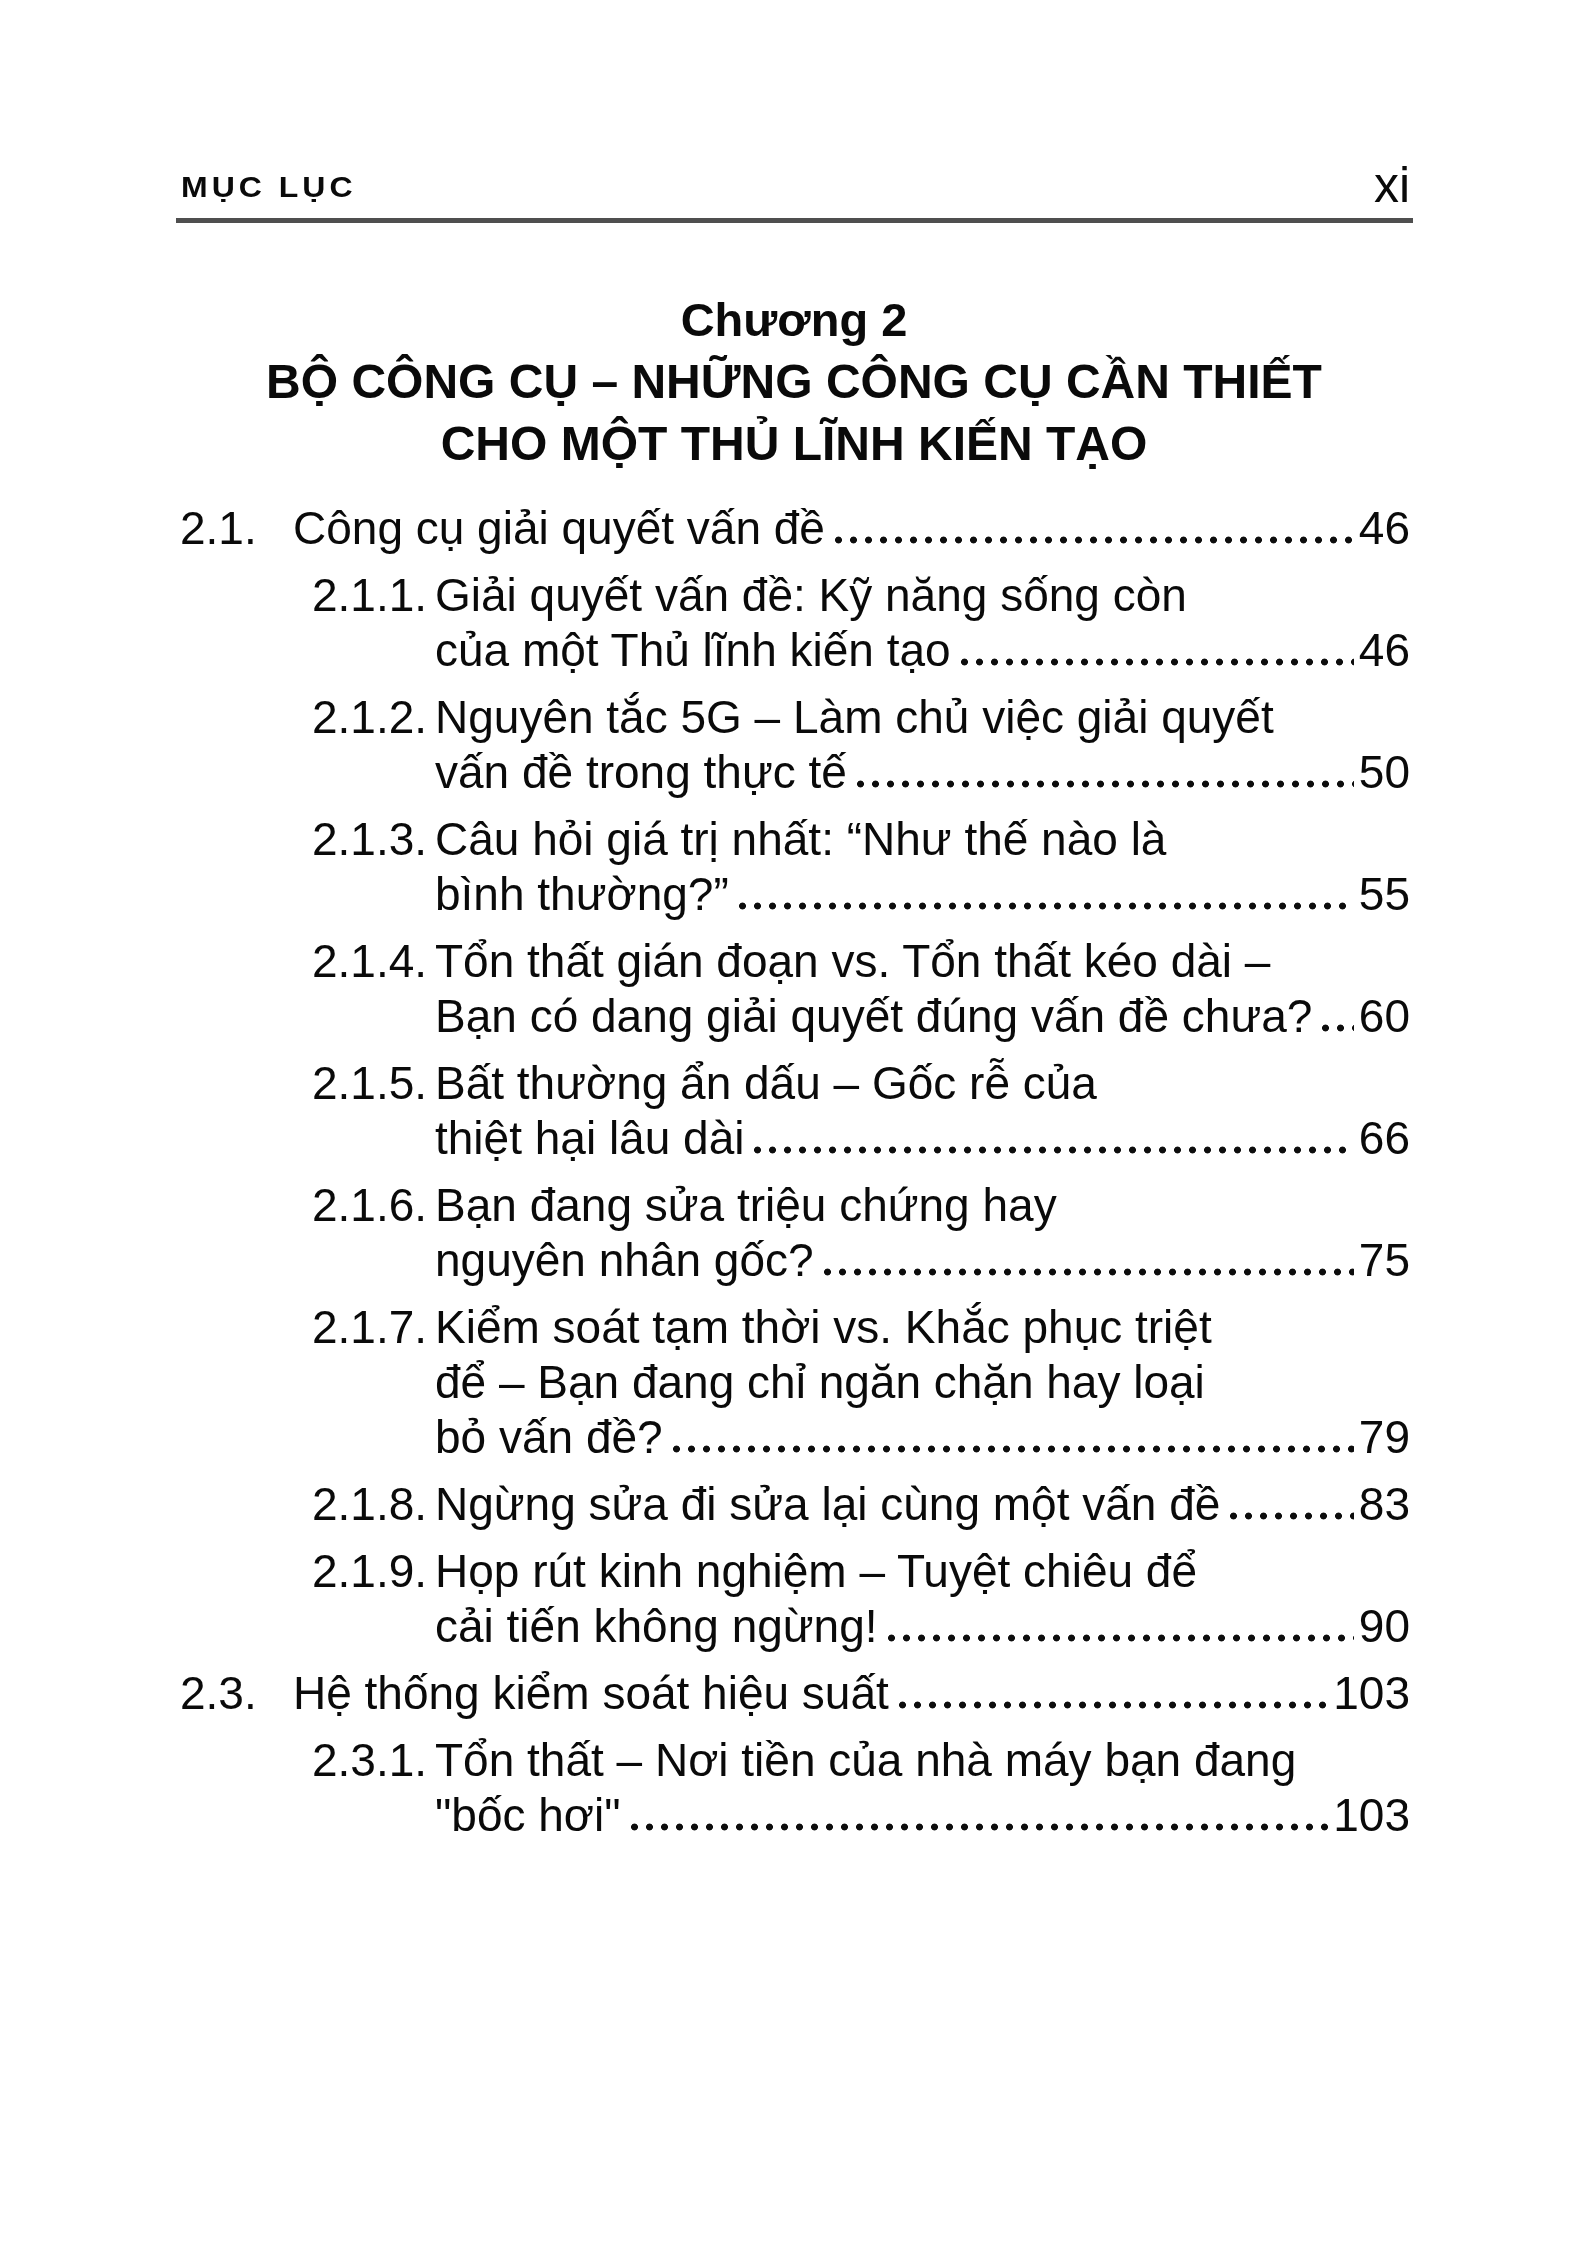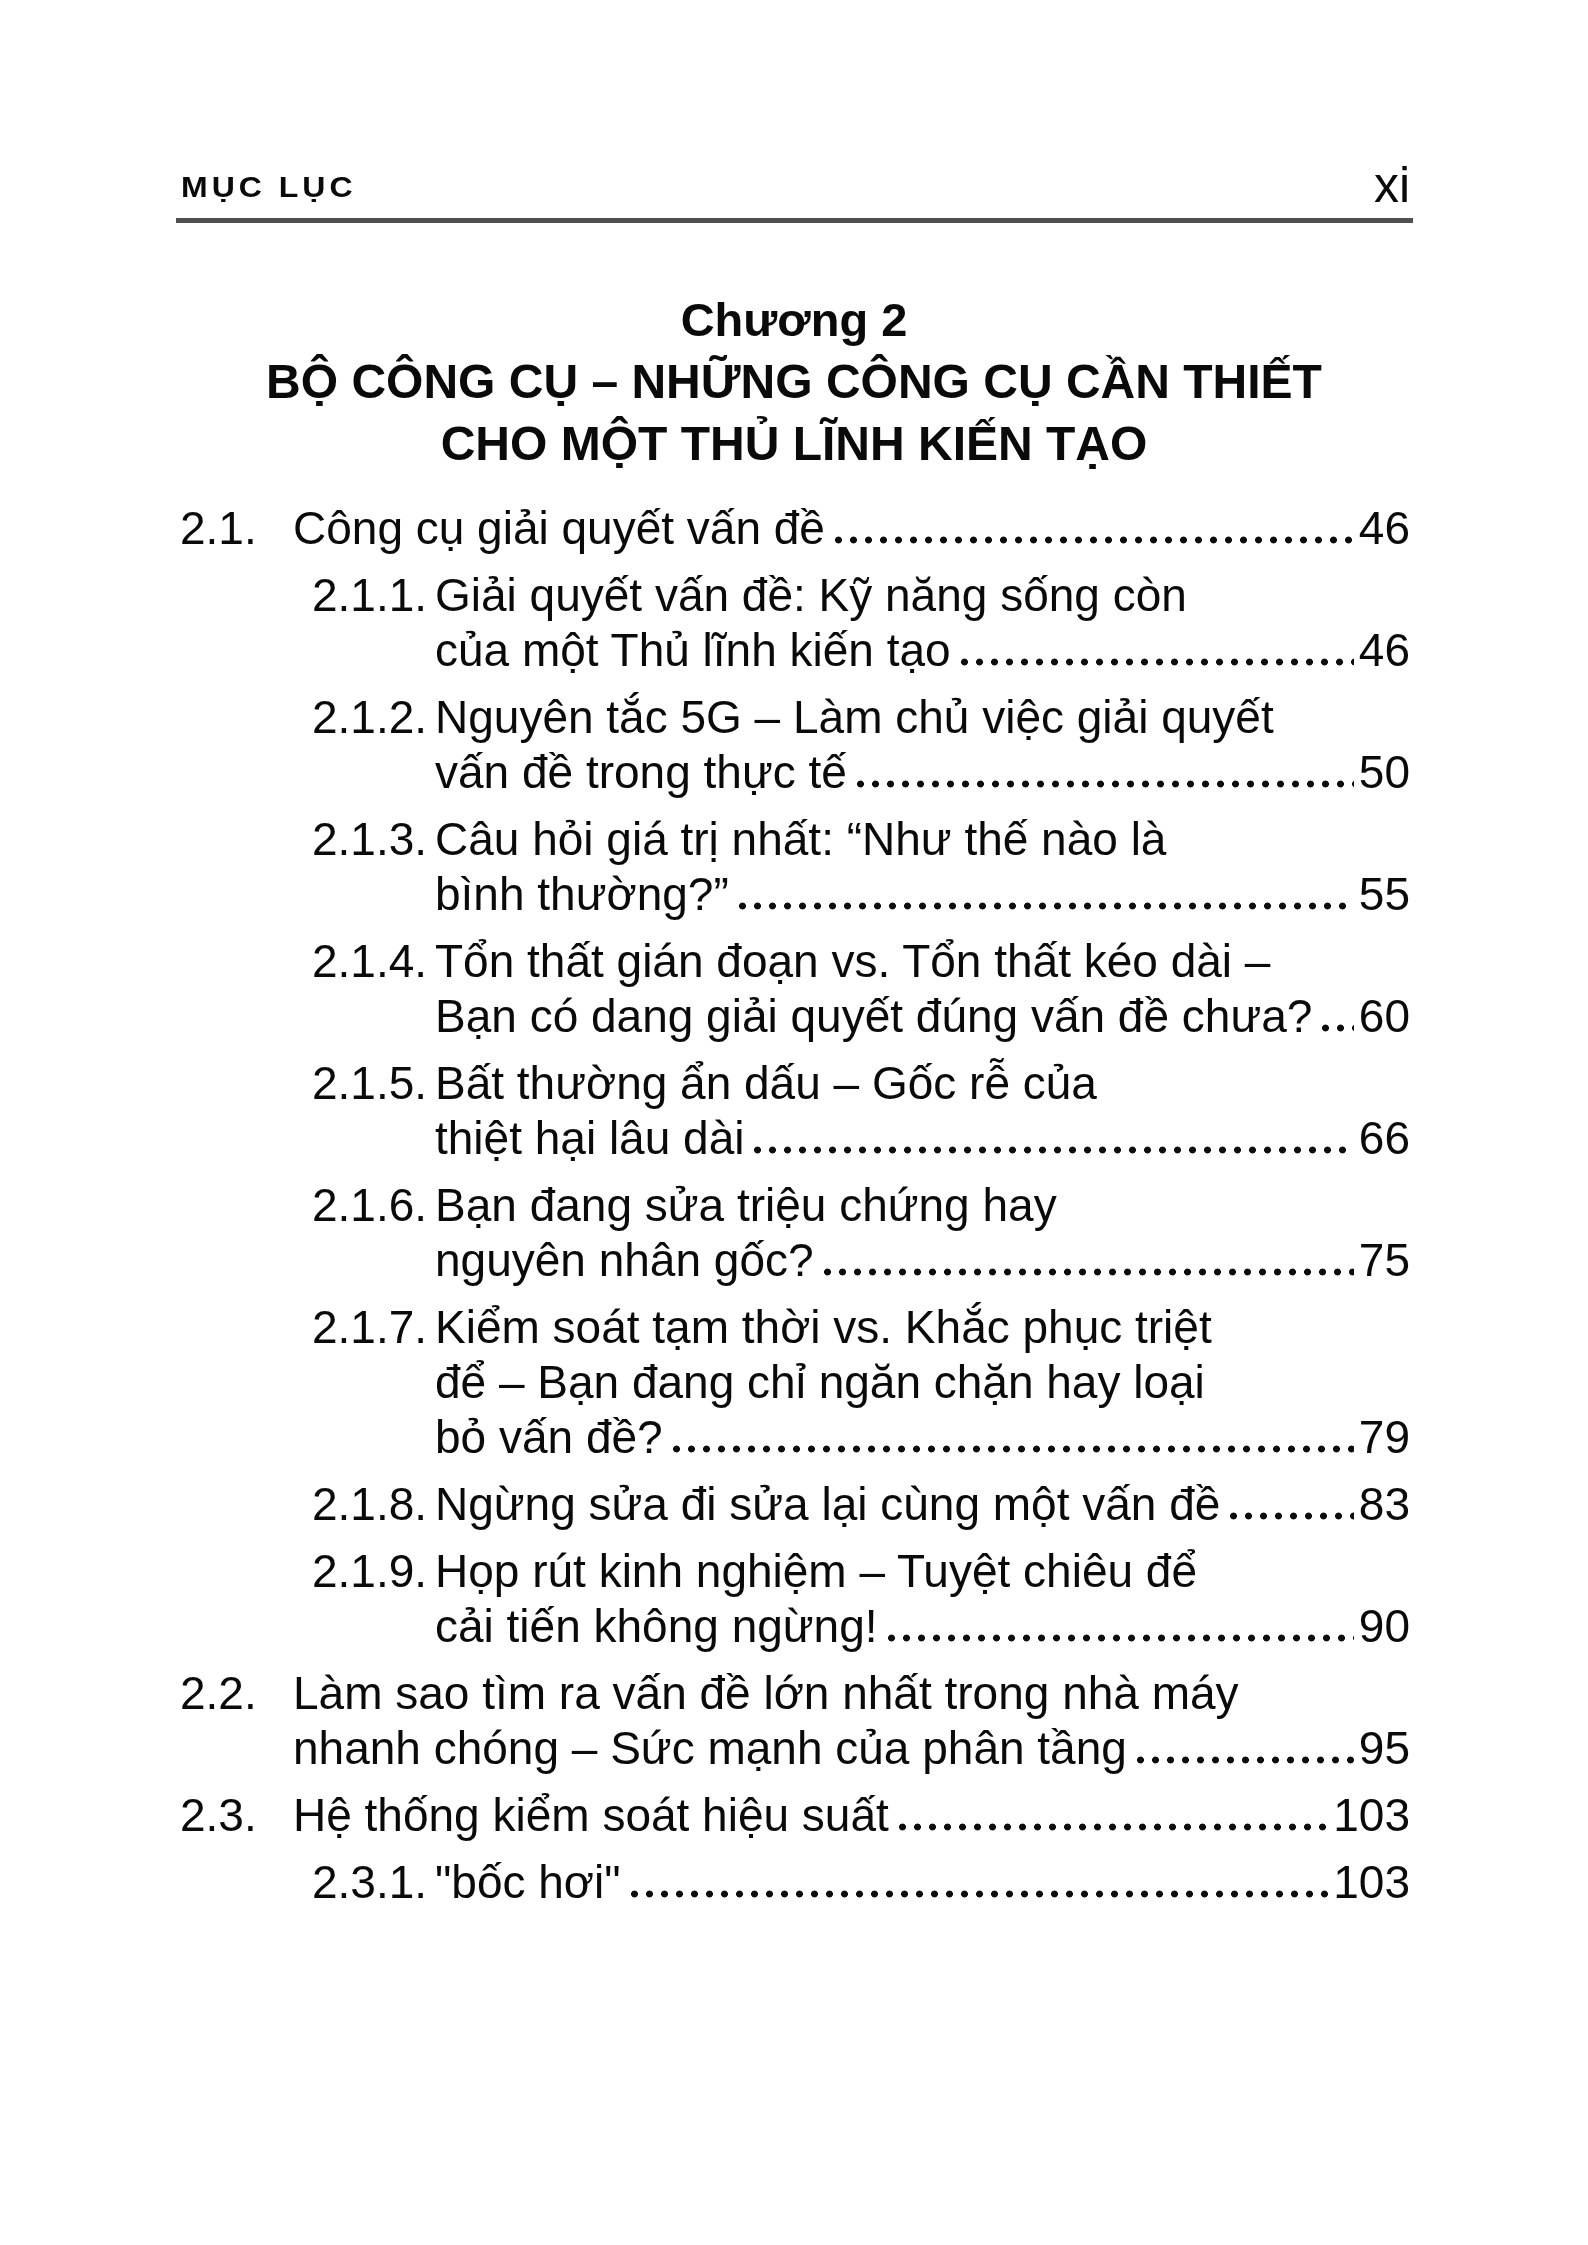--- a/index.html
+++ b/index.html
@@ -198,38 +198,30 @@
       <div class="entry lvl2">
         <span class="num">2.1.9.</span>
         <div class="toc-line">Họp rút kinh nghiệm – Tuyệt chiêu để</div>
         <div class="toc-line last">
           <span class="line-text">cải tiến không ngừng!</span>
           <span class="leader"></span>
           <span class="pagenum">90</span>
         </div>
       </div>
       <div class="entry lvl1">
-        <span class="num">2.2.</span>
-        <div class="toc-line">Làm sao tìm ra vấn đề lớn nhất trong nhà máy</div>
-        <div class="toc-line last">
-          <span class="line-text">nhanh chóng – Sức mạnh của phân tầng</span>
-          <span class="leader"></span>
-          <span class="pagenum">95</span>
-        </div>
-      </div>
-      <div class="entry lvl1">
         <span class="num">2.3.</span>
         <div class="toc-line last">
           <span class="line-text">Hệ thống kiểm soát hiệu suất</span>
           <span class="leader"></span>
           <span class="pagenum">103</span>
         </div>
       </div>
       <div class="entry lvl2">
         <span class="num">2.3.1.</span>
+        <div class="toc-line">Tổn thất – Nơi tiền của nhà máy bạn đang</div>
         <div class="toc-line last">
           <span class="line-text">"bốc hơi"</span>
           <span class="leader"></span>
           <span class="pagenum">103</span>
         </div>
       </div>
     </div>
 
 </div>
 

